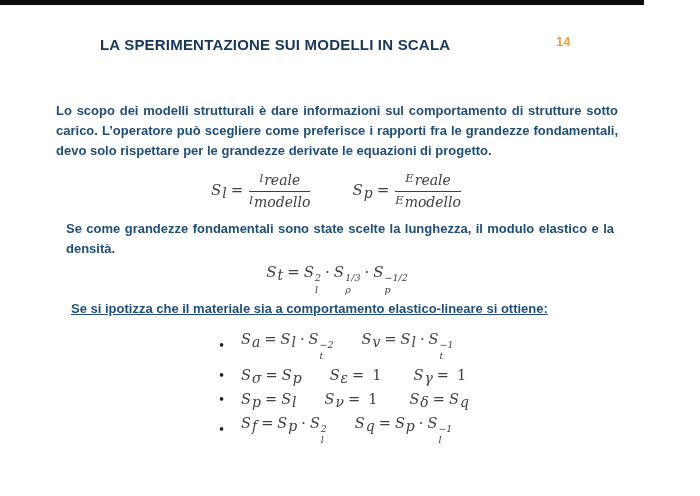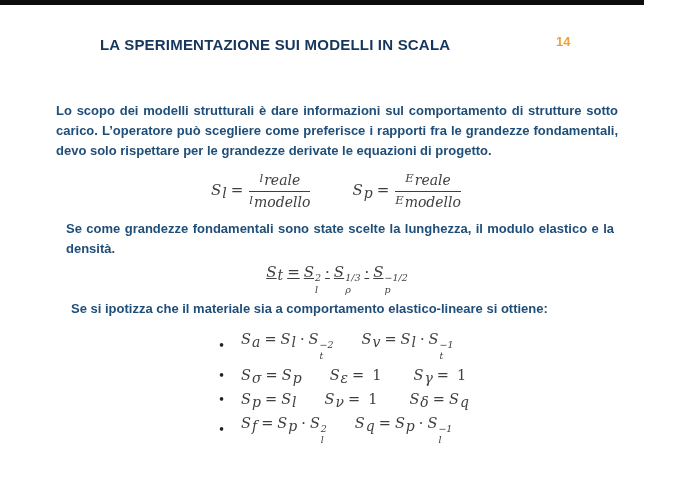--- a/index.html
+++ b/index.html
@@ -38,31 +38,31 @@
     color:var(--c-body);
   }
   .para{
     margin:0;
     font-size:13px;font-weight:bold;line-height:1.54;
     text-align:justify;
     color:var(--c-body);
   }
   .para.no-justify{text-align:left;}
   .mid-block{margin:7px 0 0 10px;width:548px;}
-  .p4{margin:7px 0 0 15px;}
+  .p4{margin:7px 0 0 15px;text-decoration:underline;}
   
   .formula-line{
     display:flex;justify-content:center;align-items:center;
     gap:40px;
     font-family:"DejaVu Serif",serif;font-style:italic;
     color:var(--c-math);
     font-size:15px;
   }
   .f1{margin-top:9px;height:42px;}
-  .f2{margin-top:7px;margin-bottom:6px;height:26px;text-decoration:underline;}
+  .f2{margin-top:7px;margin-bottom:6px;height:26px;}
   .eq{display:inline-block;white-space:nowrap;}
   .mtxt{margin:0 4px;font-style:normal;}
   .mvar{white-space:nowrap;}
   .mbase{font-style:italic;}
   .subonly{font-size:14px;vertical-align:-3px;margin-left:1px;}
   .stack{
     display:inline-flex;flex-direction:column;align-items:flex-start;
     font-size:9.5px;line-height:1.2;
     vertical-align:-4px;margin-left:1px;
   }

